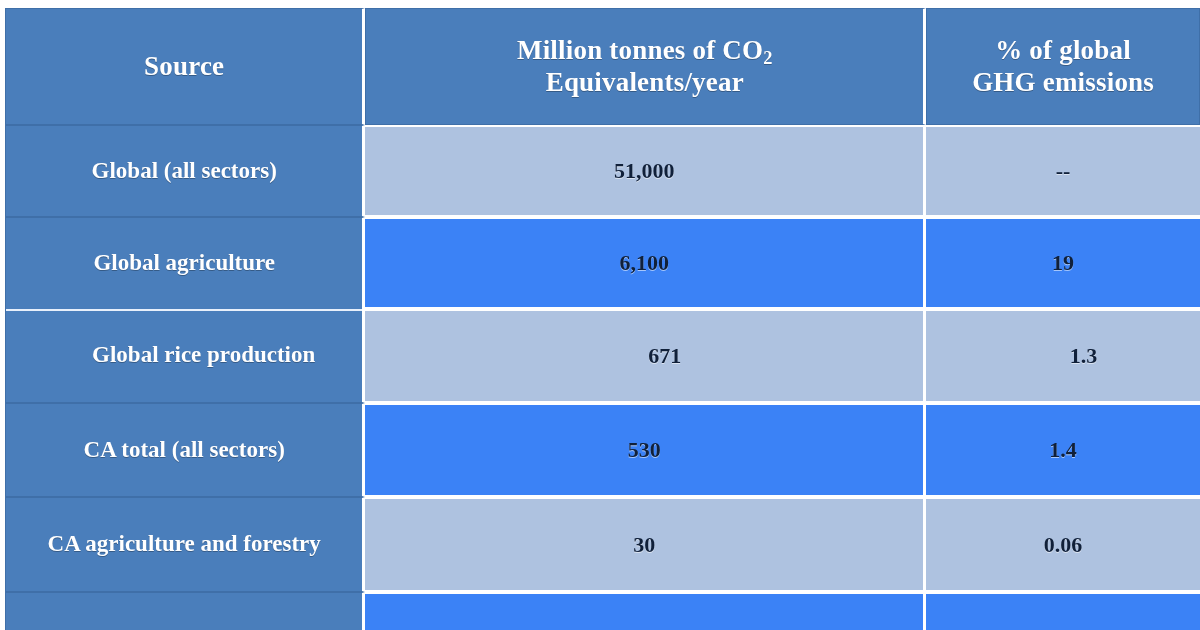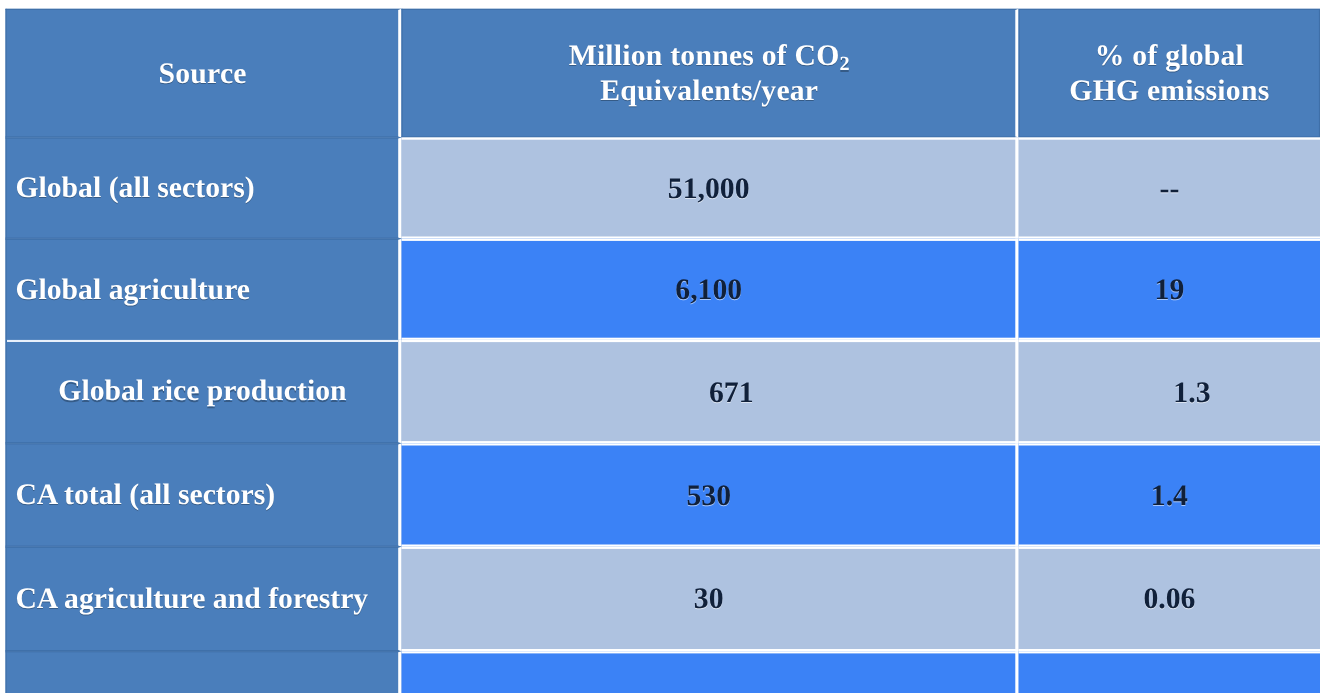--- a/index.html
+++ b/index.html
@@ -60,40 +60,41 @@
     vertical-align: baseline;
     position: relative;
     top: 5px;
   }
 
   
   td.src {
     background: #4a7ebb;
     color: #ffffff;
     font-weight: bold;
-    font-size: 27px;
+    font-size: 23px;
     line-height: 1.15;
+    text-align: center;
     vertical-align: middle;
     padding: 4px 8px;
     border: 1px solid #3f6fa8;
     border-right: 3px solid #ffffff;
     text-shadow: 0 1px 0 rgba(0,0,0,0.28);
   }
   
   td.src.join-below { border-bottom: 0; }
   td.src.join-above {
     border-top: 0;
     box-shadow: inset 0 2px 0 #e8f0fb;
   }
 
   
   td.num {
     color: #10203a;
     font-weight: bold;
-    font-size: 27px;
+    font-size: 22px;
     text-align: center;
     vertical-align: middle;
     padding: 4px 6px;
     border-top: 2px solid #ffffff;
     border-bottom: 2px solid #ffffff;
     text-shadow: 0 1px 0 rgba(255,255,255,0.55);
   }
   td.num.mt  { border-right: 3px solid #ffffff; }
   td.num.dark  { background: #aec2e0; }
   td.num.light { background: #3b82f6; }

